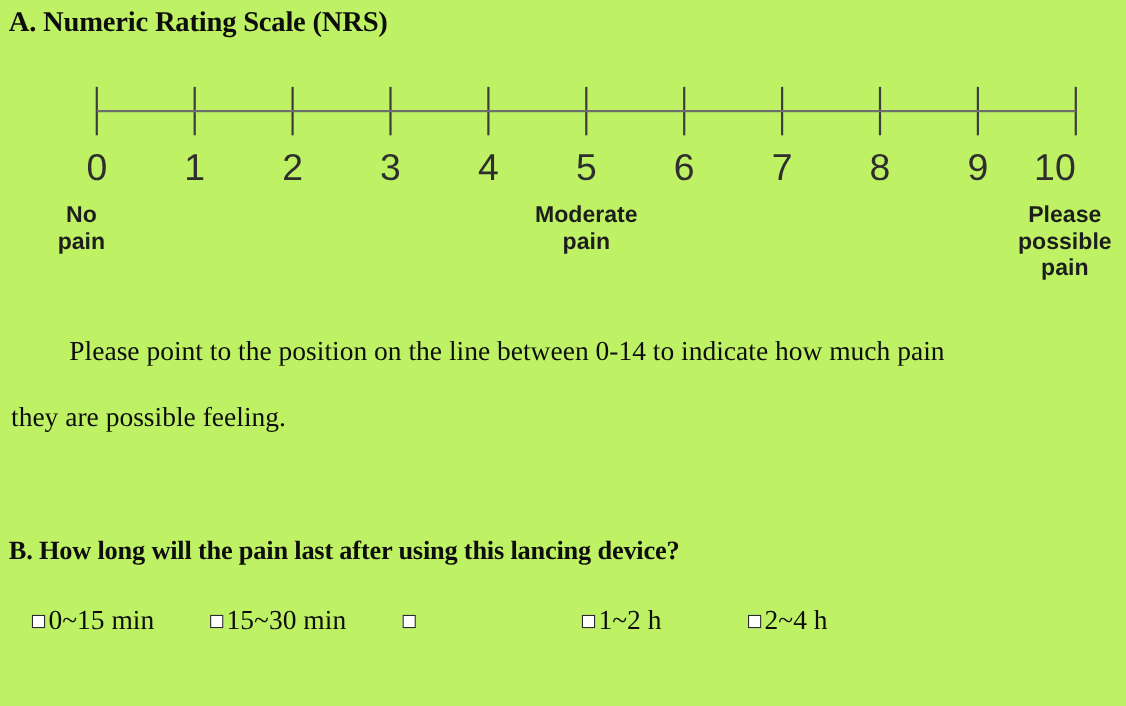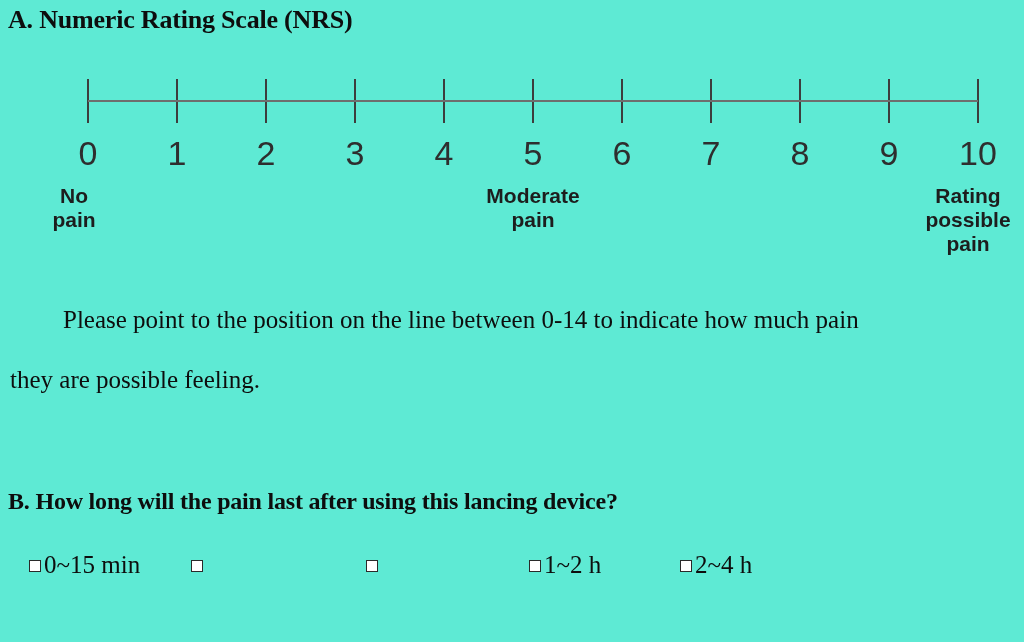--- a/index.html
+++ b/index.html
@@ -1,36 +1,36 @@
 <!DOCTYPE html>
 <html><head>
 <meta charset="utf-8">
 <style>
   html,body{margin:0;padding:0;background:#fff;}
-  #page{position:relative;width:1024px;height:642px;background:#5eead4;overflow:hidden;
+  #page{position:relative;width:1024px;height:642px;background:#bef264;overflow:hidden;
         font-family:"Liberation Serif",serif;color:#0d0d0d;}
 
   
   .heading-a{position:absolute;left:8px;top:5px;font-size:26px;font-weight:bold;
              letter-spacing:-0.2px;white-space:nowrap;}
 
   
   .scale-figure{position:absolute;left:0;top:0;width:1024px;height:280px;
                 font-family:"Liberation Sans",sans-serif;}
   .scale-line{position:absolute;left:88px;top:100px;width:890px;height:2px;background:#6e6e6e;}
   .ticks{position:absolute;left:87px;top:79px;width:892px;height:44px;
          display:flex;justify-content:space-between;}
   .tick{width:2px;height:44px;background:#3d3d3d;}
   .nums{position:absolute;left:88px;top:136px;width:890px;height:36px;}
   .num{position:absolute;transform:translateX(-50%);font-size:34px;line-height:34px;
        color:#2e2e2e;white-space:nowrap;}
   .num:nth-child(1){left:0;}   .num:nth-child(2){left:89px;}  .num:nth-child(3){left:178px;}
   .num:nth-child(4){left:267px;}.num:nth-child(5){left:356px;} .num:nth-child(6){left:445px;}
   .num:nth-child(7){left:534px;}.num:nth-child(8){left:623px;} .num:nth-child(9){left:712px;}
-  .num:nth-child(10){left:801px;}.num:nth-child(11){left:890px;}
+  .num:nth-child(10){left:801px;}.num:nth-child(11){left:871px;}
   .anchor{position:absolute;top:184px;transform:translateX(-50%);text-align:center;
           font-weight:bold;font-size:21px;line-height:24px;color:#1d1d1d;white-space:nowrap;}
   .anchor-no{left:74px;}
   .anchor-mod{left:533px;}
   .anchor-worst{left:968px;}
 
   
   .instr-line{position:absolute;font-size:25px;line-height:30px;white-space:nowrap;}
   .instr-1{left:63px;top:305px;}
   .instr-2{left:10px;top:365px;}
@@ -90,33 +90,33 @@
       </div>
     <div class="anchor anchor-no">
       <div>No</div>
       <div>pain</div>
     </div>
     <div class="anchor anchor-mod">
       <div>Moderate</div>
       <div>pain</div>
     </div>
     <div class="anchor anchor-worst">
-      <div>Rating</div>
+      <div>Please</div>
       <div>possible</div>
       <div>pain</div>
     </div>
   </div>
 
   <div class="instr-line instr-1">Please point to the position on the line between 0-14 to indicate how much pain</div>
   <div class="instr-line instr-2">they are possible feeling.</div>
 
   <div class="heading-b">B. How long will the pain last after using this lancing device?</div>
 
   <div class="row row1">
       <span class="opt"><span class="cb"></span><span>0~15 min</span></span>
-      <span class="opt"><span class="cb"></span></span>
+      <span class="opt"><span class="cb"></span><span>15~30 min</span></span>
       <span class="opt"><span class="cb"></span></span>
       <span class="opt"><span class="cb"></span><span>1~2 h</span></span>
       <span class="opt"><span class="cb"></span><span>2~4 h</span></span>
     </div>
 
 
 </div>
 
 </body></html>

